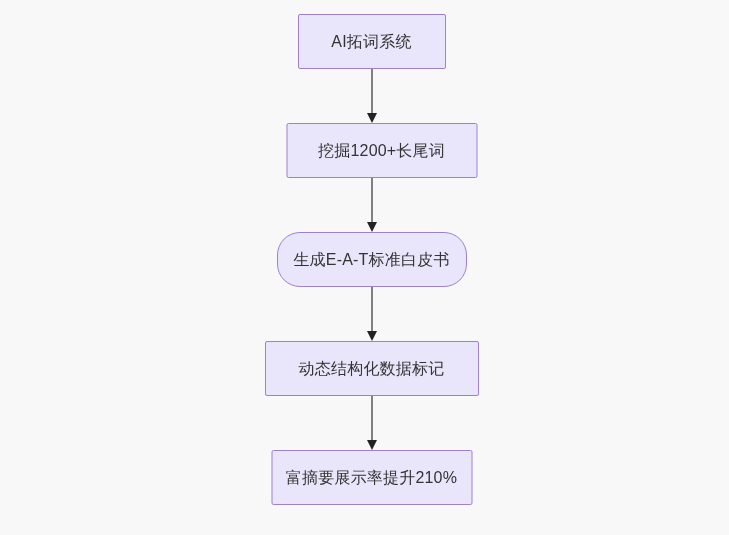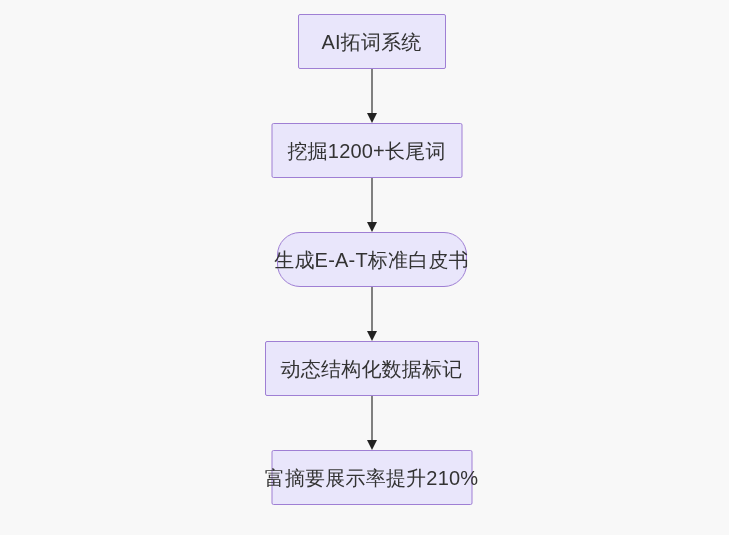--- a/index.html
+++ b/index.html
@@ -26,29 +26,29 @@
     transform: translateX(-50%);
     box-sizing: border-box;
     height: 55px;
     background: #e9e6fb;
     border: 1.5px solid #9f7fd4;
     border-radius: 2px;
     display: flex;
     align-items: center;
     justify-content: center;
     color: #333333;
-    font-size: 20px;
+    font-size: 16px;
     line-height: 1;
     letter-spacing: 0.2px;
     white-space: nowrap;
   }
 
   
   .node-1 { top: 14px;  width: 148px; margin-left: 7px; }
-  .node-2 { top: 123px; width: 191px; margin-left: 2px; }
+  .node-2 { top: 123px; width: 191px; margin-left: 17px; }
   .node-3 { top: 232px; width: 190px; margin-left: 7px; border-radius: 23px; }
   .node-4 { top: 341px; width: 214px; margin-left: 7px; }
   .node-5 { top: 450px; width: 201px; margin-left: 7px; }
 
   .connector {
     position: absolute;
     left: 50%;
     margin-left: 7px;
     transform: translateX(-50%);
     width: 14px;

